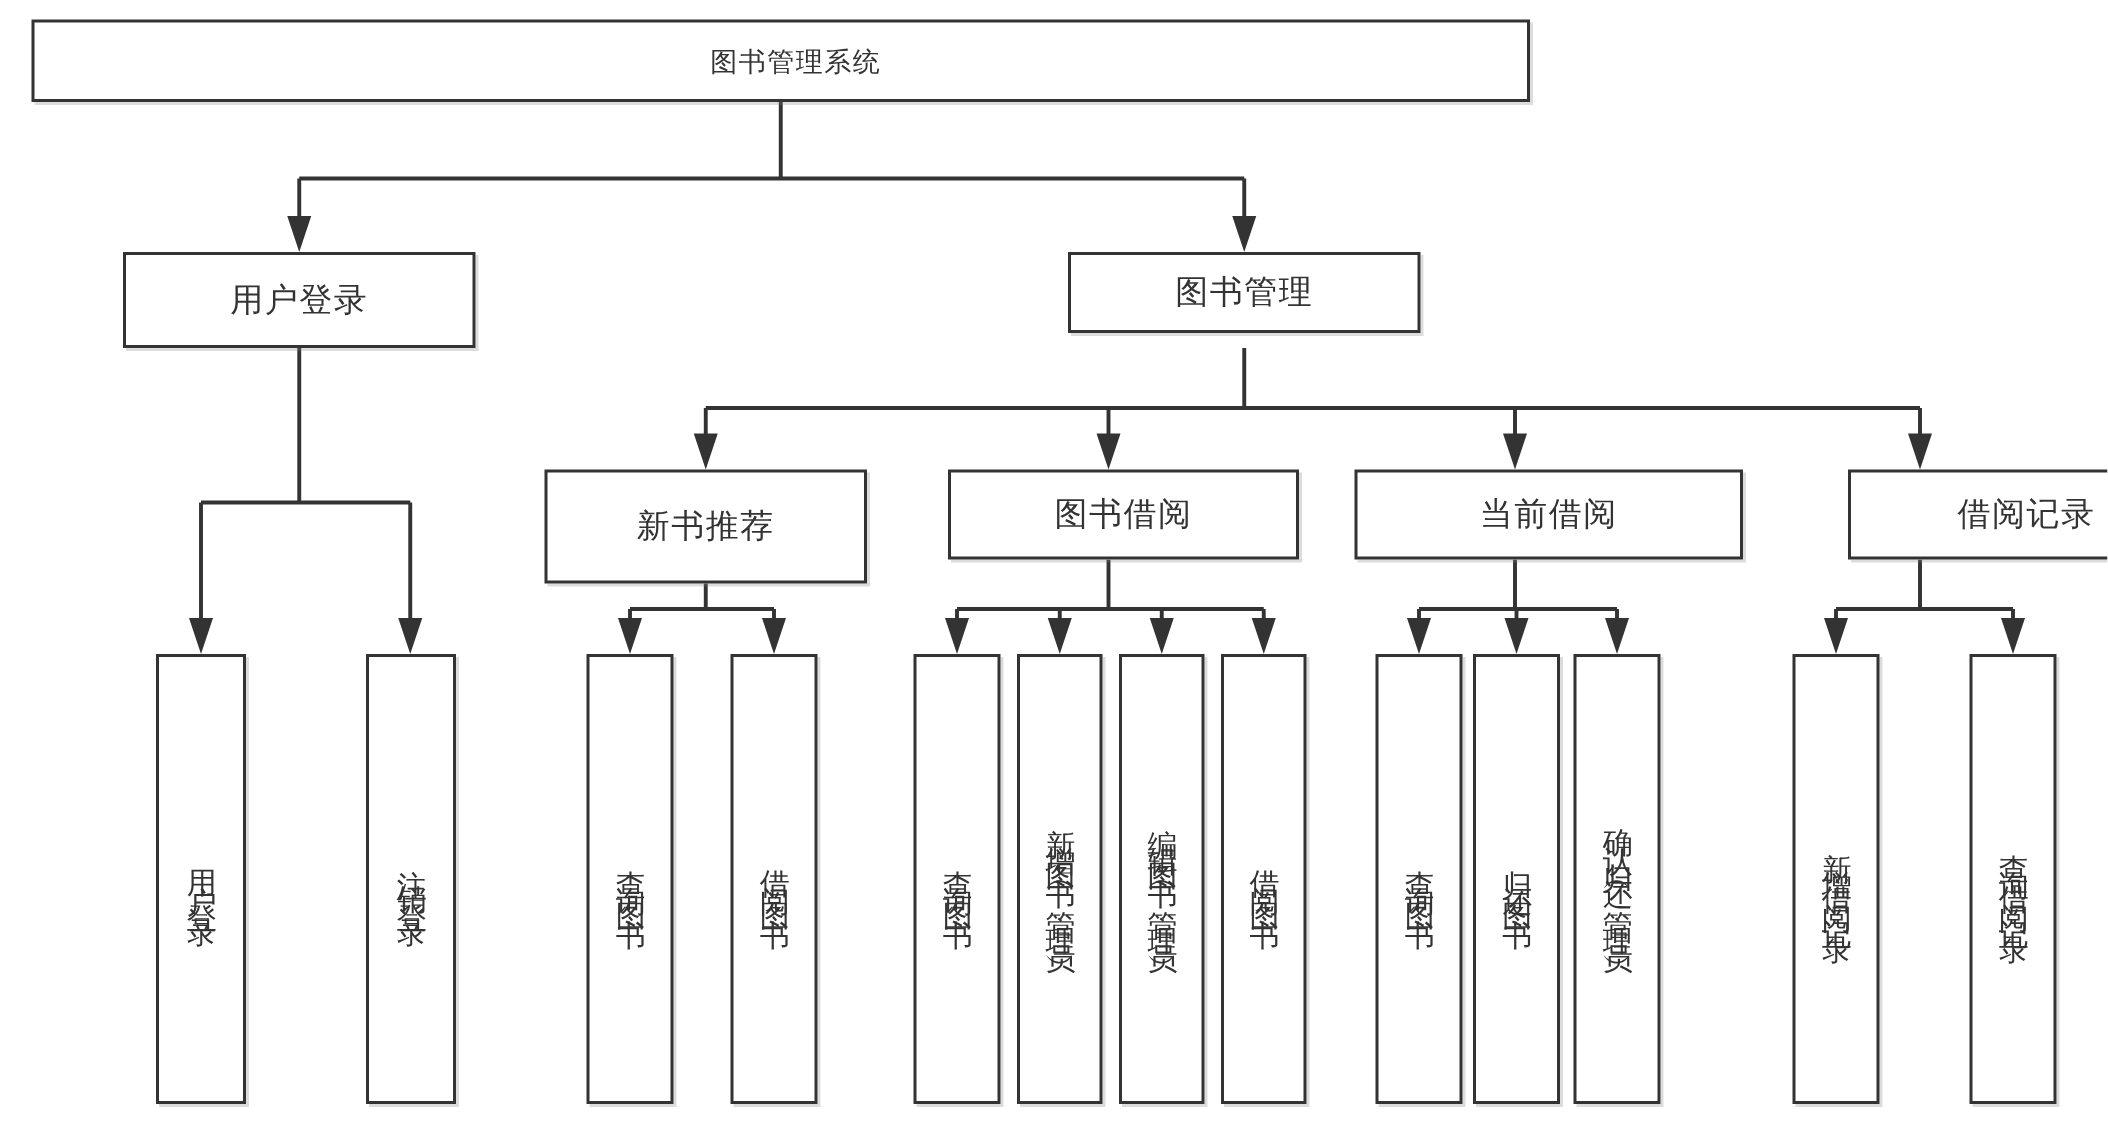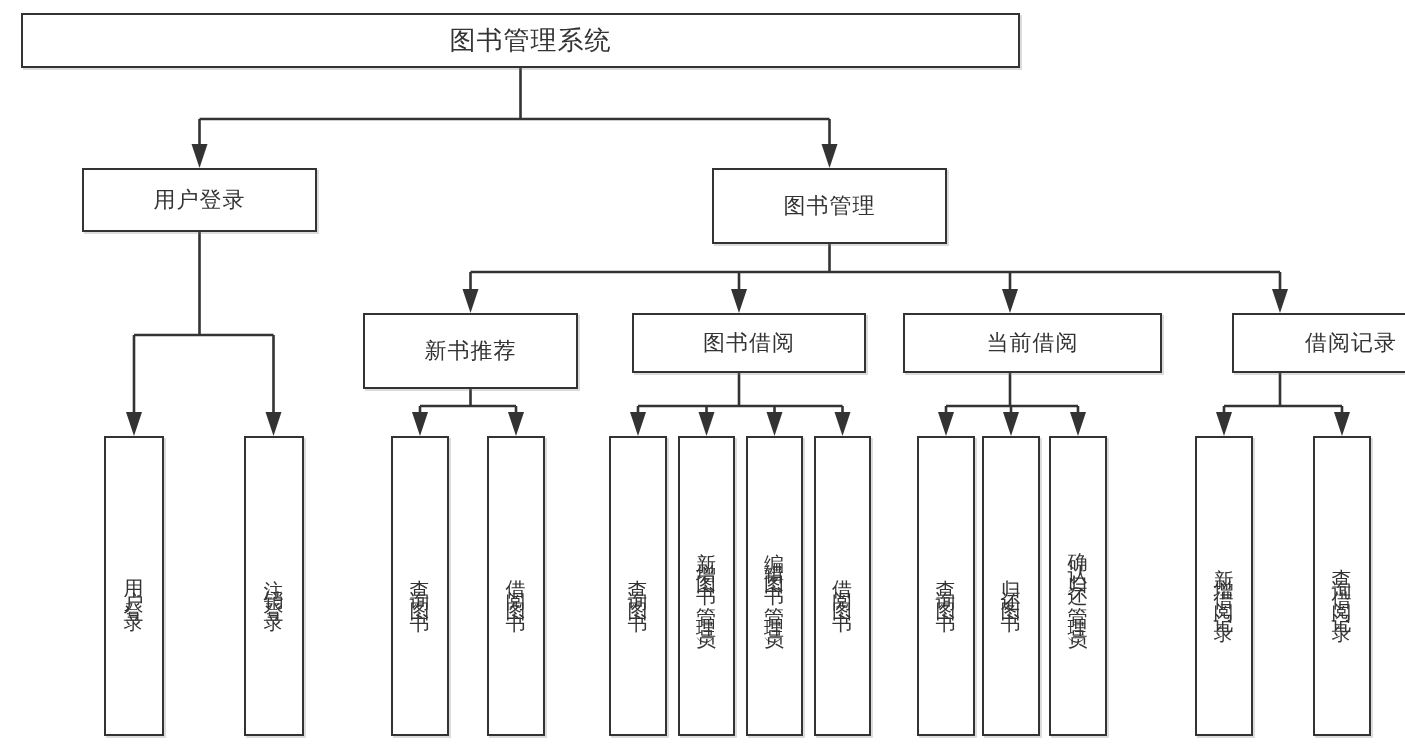--- a/index.html
+++ b/index.html
@@ -20,21 +20,21 @@
     background:#ffffff;
     border:2.6px solid #333333;
     box-shadow:2px 2px 0 rgba(130,130,130,0.28);
     display:flex;align-items:center;justify-content:center;
   }
   .node.h span{
     font-size:22px;
     letter-spacing:1px;
     white-space:nowrap;
   }
-  .node.root span{font-size:26px;margin-left:20px;}
+  .node.root span{font-size:18px;margin-left:20px;}
   .node.leaf span{
     writing-mode:vertical-rl;
     font-size:20px;
     letter-spacing:0.55em;
     line-height:1;
   }
   #watermark{
     position:absolute;
     right:10px;bottom:5px;
     font-size:22px;
@@ -85,21 +85,21 @@
     <polygon points="1334,412 1350,412 1342,436"></polygon>
   </svg>
 
   <div class="node root h" style="left:21px;top:13px;width:999px;height:55px">
     <span>图书管理系统</span>
   </div>
 
   <div class="node h" style="left:82px;top:168px;width:235px;height:64px">
     <span>用户登录</span>
   </div>
-  <div class="node h" style="left:712px;top:168px;width:235px;height:76px">
+  <div class="node h" style="left:712px;top:168px;width:235px;height:54px">
     <span>图书管理</span>
   </div>
 
   <div class="node h" style="left:363px;top:313px;width:215px;height:76px">
     <span>新书推荐</span>
   </div>
   <div class="node h" style="left:632px;top:313px;width:234px;height:60px">
     <span>图书借阅</span>
   </div>
   <div class="node h" style="left:903px;top:313px;width:259px;height:60px">

